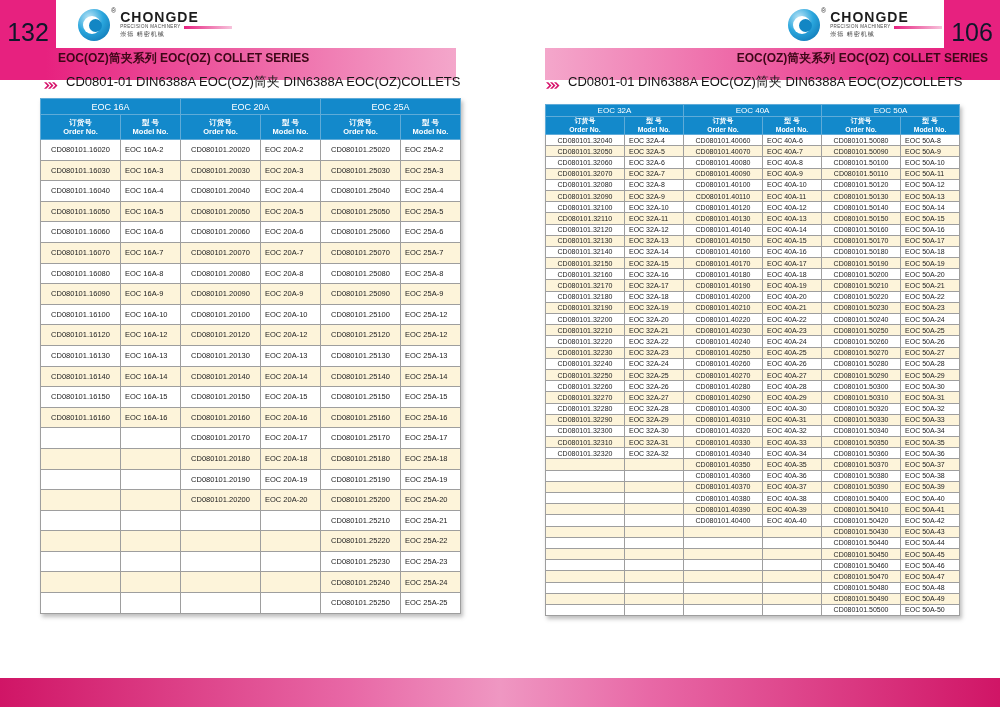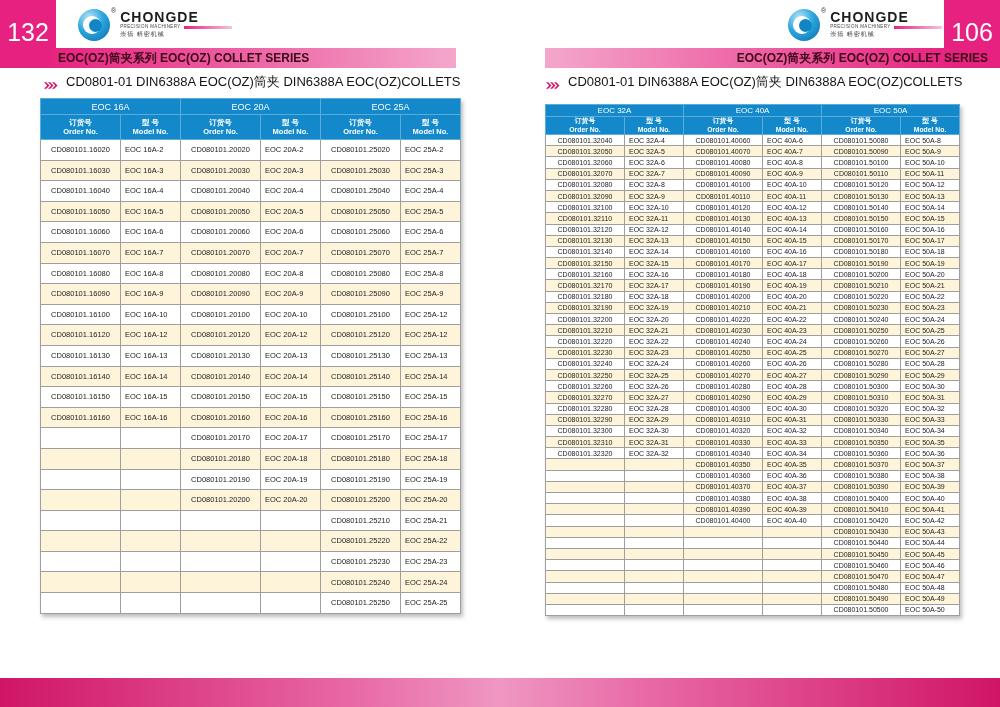--- a/index.html
+++ b/index.html
@@ -1,27 +1,27 @@
 <!DOCTYPE html>
 <html><head>
 <meta charset="utf-8">
 <style>
   html,body{margin:0;padding:0;background:#fff;}
   .canvas{position:relative;width:1000px;height:707px;background:#ffffff;overflow:hidden;
           font-family:"Liberation Sans", sans-serif;}
 
   
-  .corner-box{position:absolute;top:0;width:56px;height:48px;background:#e7217f;color:#ffffff;
+  .corner-box{position:absolute;top:0;width:56px;height:48px;background:#e7217f;color:#0f172a;
               display:flex;align-items:flex-end;justify-content:center;font-size:25px;
               font-weight:500;padding-bottom:1px;box-sizing:border-box;}
   .page-left  .corner-box{left:0;}
   .page-right .corner-box{left:944px;}
 
   
-  .banner{position:absolute;top:48px;height:20px;line-height:20px;font-size:12px;
+  .banner{position:absolute;top:48px;height:32px;line-height:20px;font-size:12px;
           font-weight:bold;color:#3c0717;box-sizing:border-box;white-space:nowrap;}
   .page-left  .banner{left:0;width:456px;padding-left:58px;
           background:linear-gradient(90deg,#e7217f 0%,#e7217f 10%,#f4a7cb 100%);}
   .page-right .banner{left:545px;width:455px;text-align:right;padding-right:12px;
           background:linear-gradient(90deg,#f4a7cb 0%,#e7217f 90%,#e7217f 100%);}
 
   
   .logo{position:absolute;top:9px;display:flex;align-items:flex-start;}
   .page-left  .logo{left:78px;}
   .page-right .logo{left:788px;}

